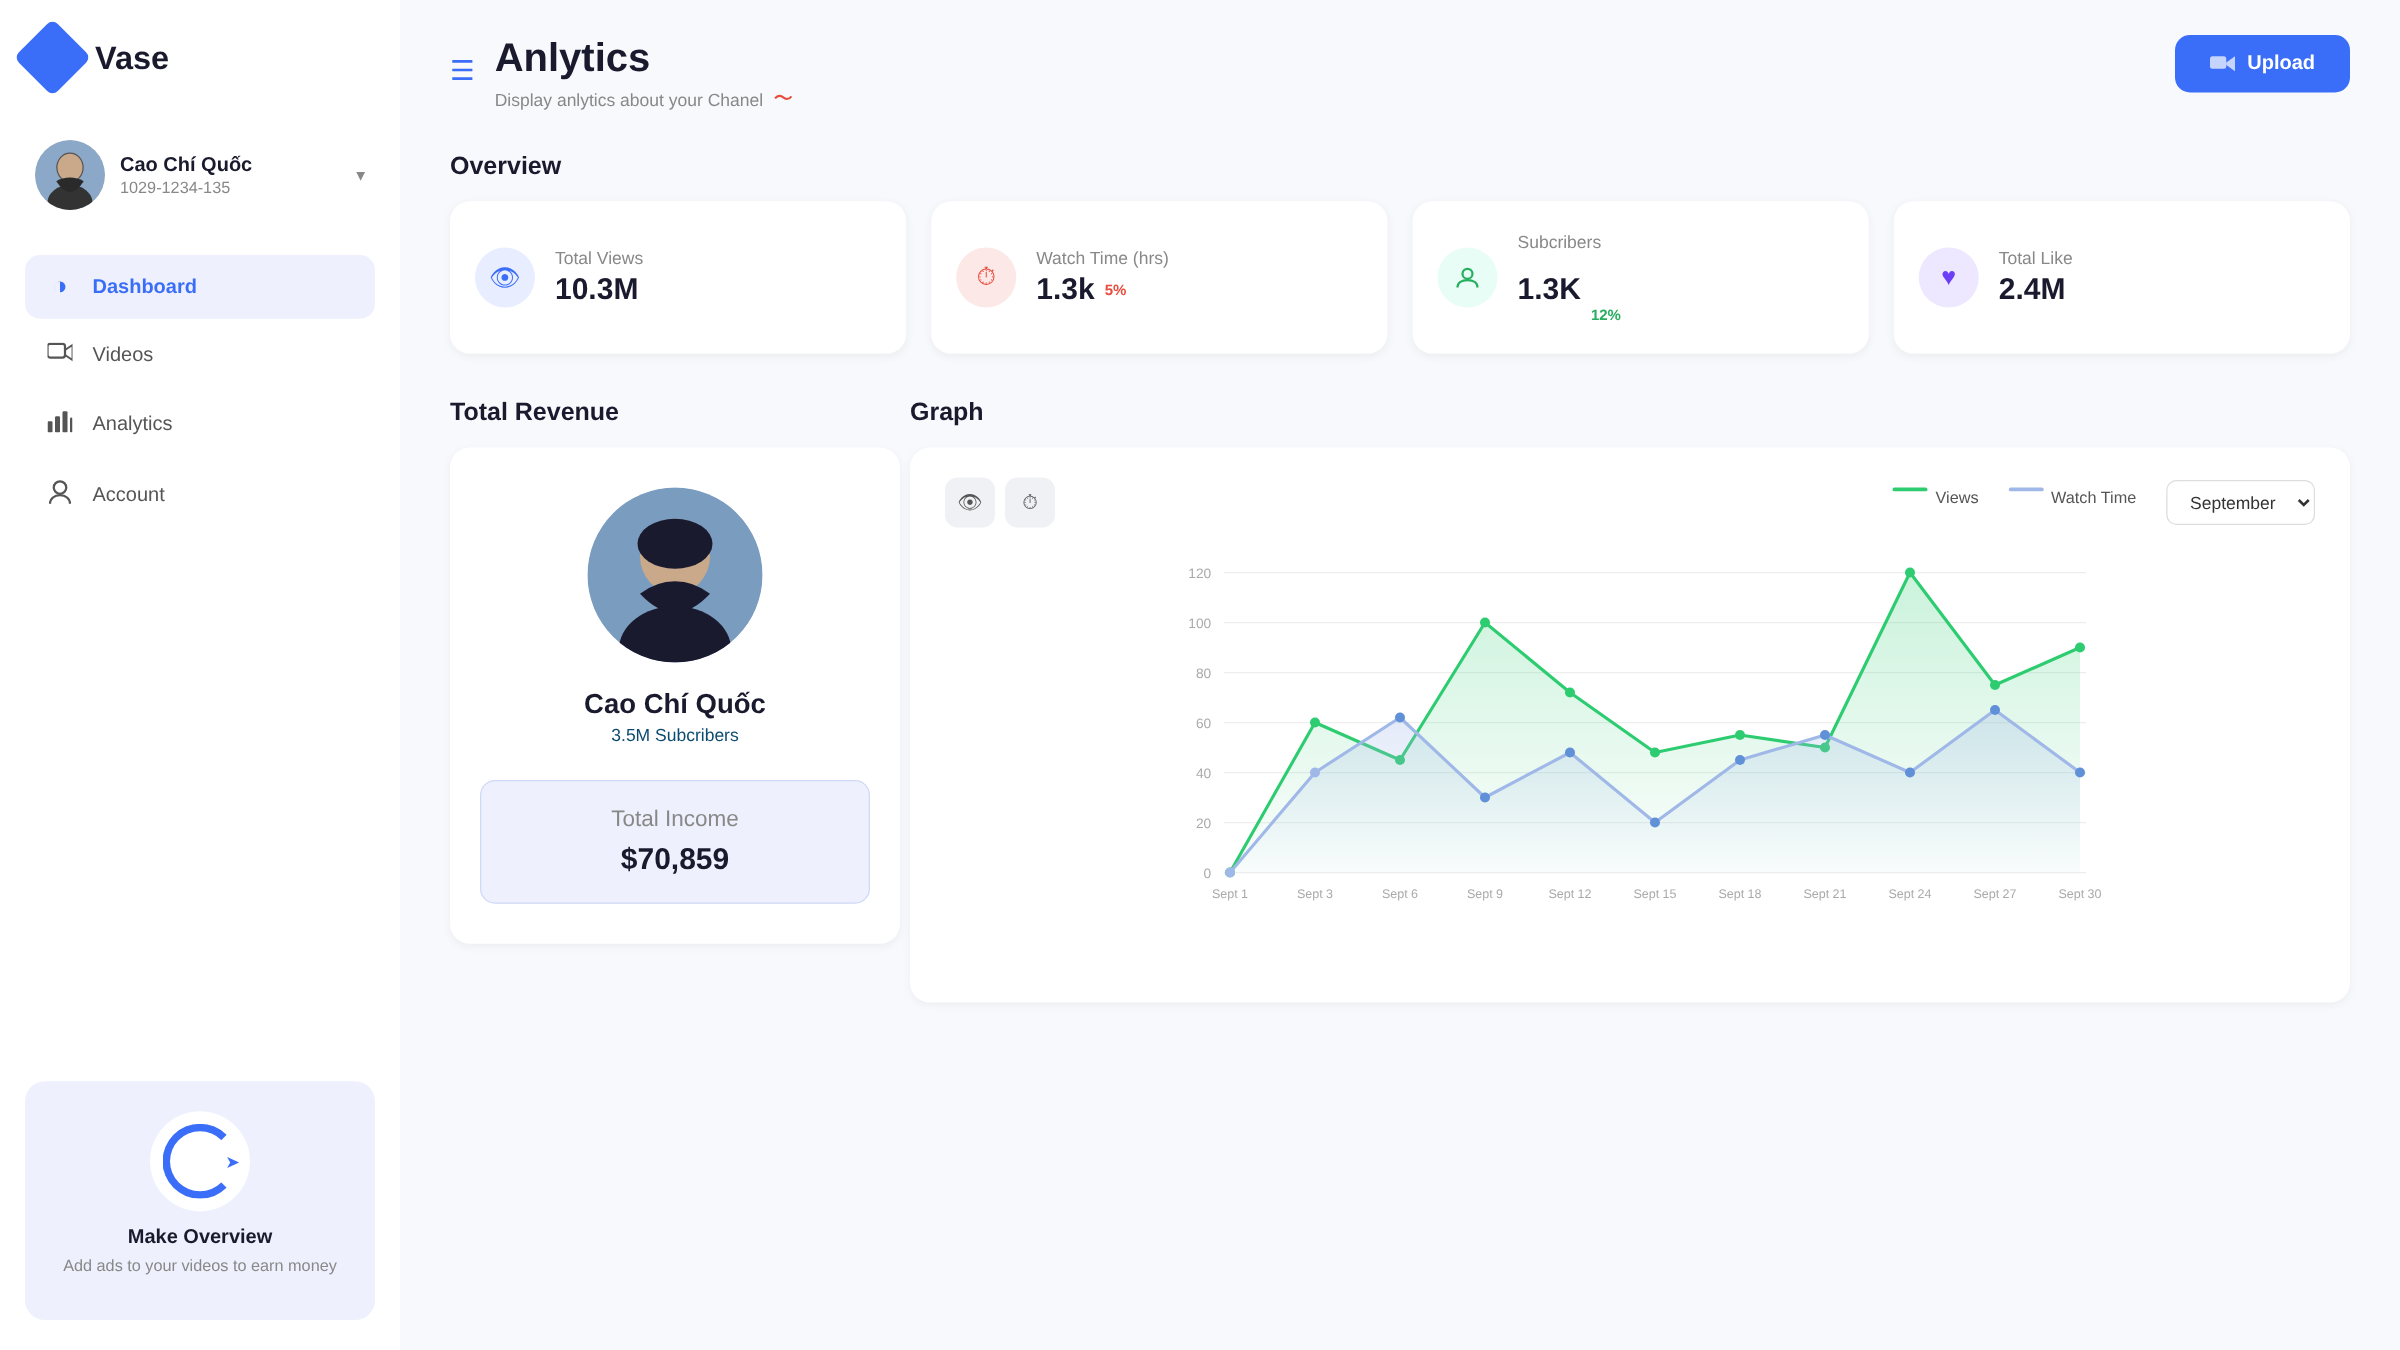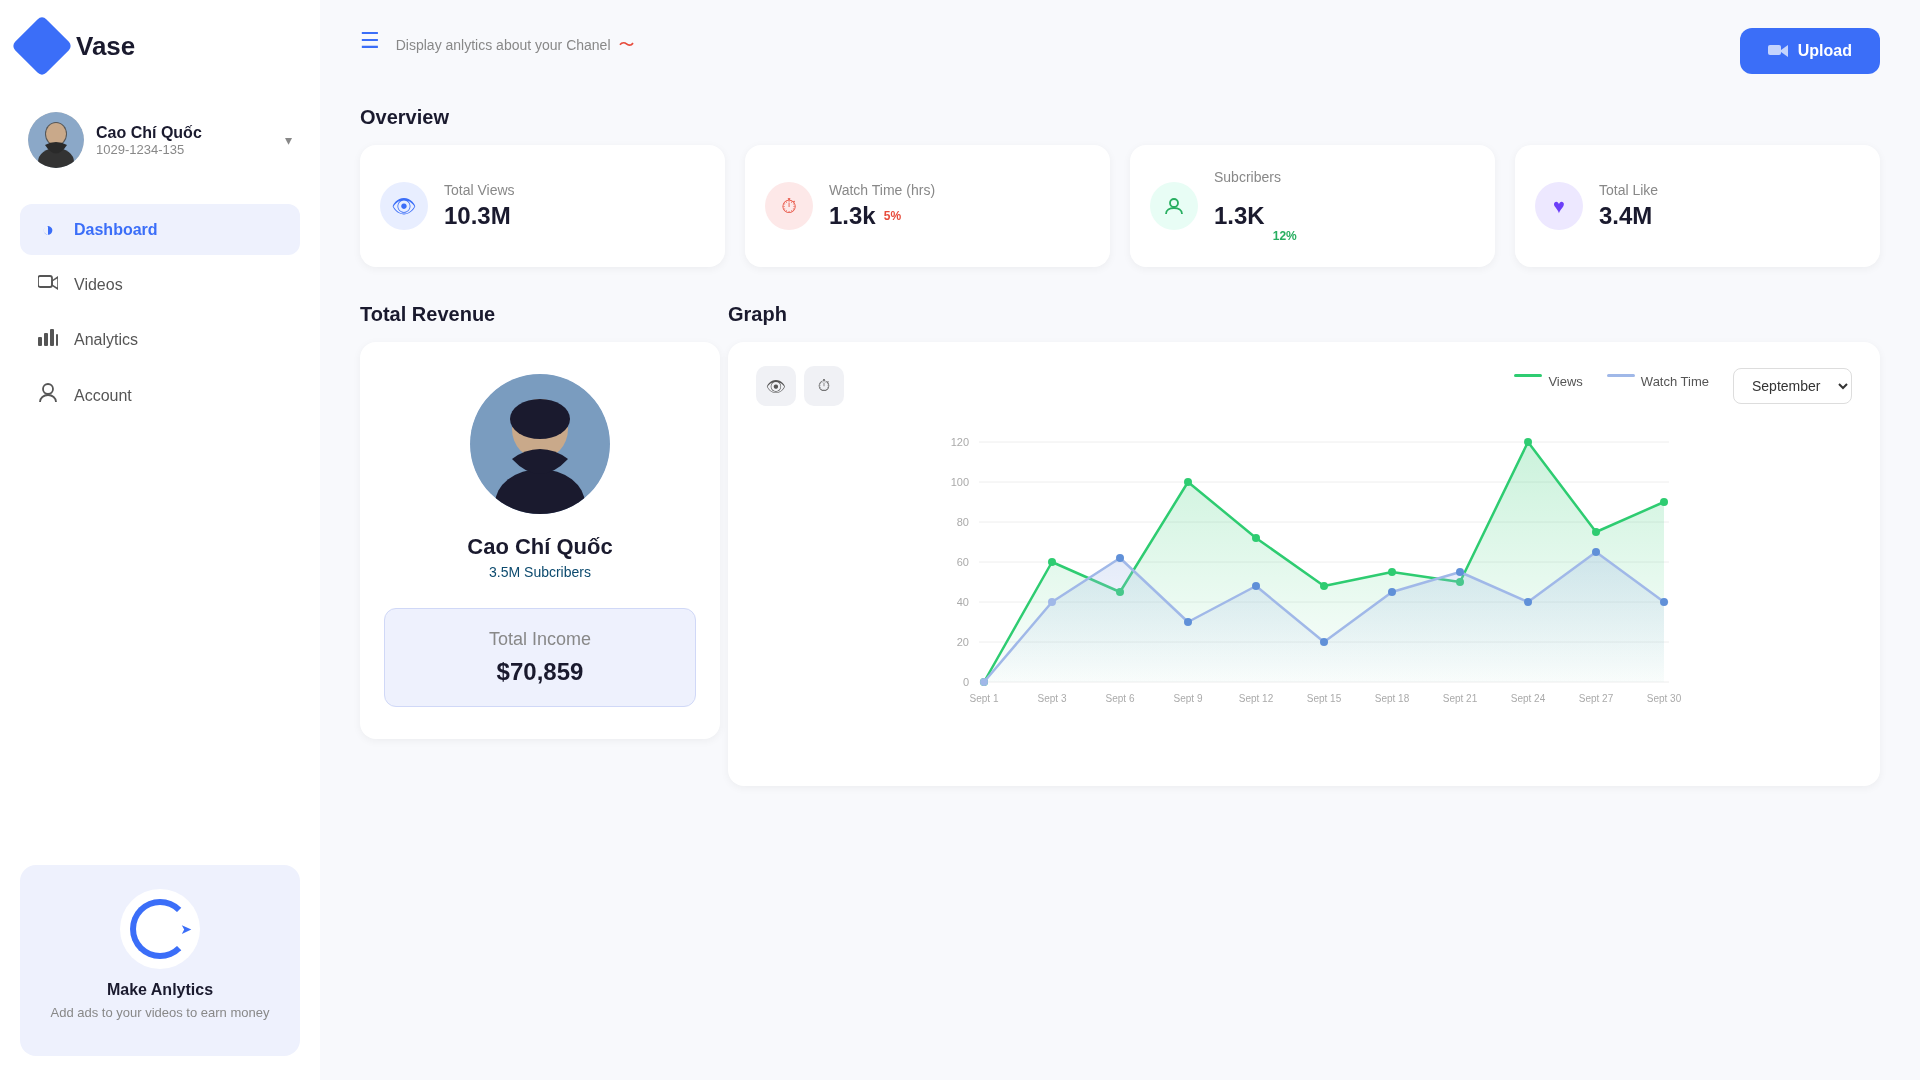--- a/index.html
+++ b/index.html
@@ -344,32 +344,33 @@
     </span>
     <span>Account</span>
   </div>
 
   <div class="sidebar-spacer"></div>
 
   <div class="adsense-card">
     <div class="adsense-icon">
       <div class="adsense-c"></div>
     </div>
-    <div class="adsense-title">Make Anlytics</div>
+    <div class="adsense-title">Make Overview</div>
     <div class="adsense-desc">Add ads to your videos to earn money</div>
   </div>
 </div>
 
 <div class="main">
 
   <div class="main-header">
     <div class="header-left">
       <div style="display:flex;align-items:center;gap:16px;">
         <span class="header-menu">☰</span>
         <div>
+          <div class="header-title">Anlytics</div>
           <div class="header-subtitle">
             <span>Display anlytics about your Chanel</span>
             <span class="header-subtitle-icon">〜</span>
           </div>
         </div>
       </div>
     </div>
     <button class="upload-btn">
       <svg width="20" height="16" viewBox="0 0 20 16" fill="none" xmlns="http://www.w3.org/2000/svg">
         <rect x="0" y="2" width="13" height="10" rx="2" fill="white" opacity="0.7"></rect>
@@ -417,21 +418,21 @@
           <span class="stat-badge green">12%</span>
         </div>
       </div>
     </div>
 
     <div class="stat-card">
       <div class="stat-icon-circle purple">♥</div>
       <div>
         <div class="stat-label">Total Like</div>
         <div class="stat-value">
-          <span>3.4M</span>
+          <span>2.4M</span>
         </div>
       </div>
     </div>
   </div>
 
   <div class="bottom-grid">
 
     <div>
       <div class="section-title">Total Revenue</div>
       <div class="revenue-card">

